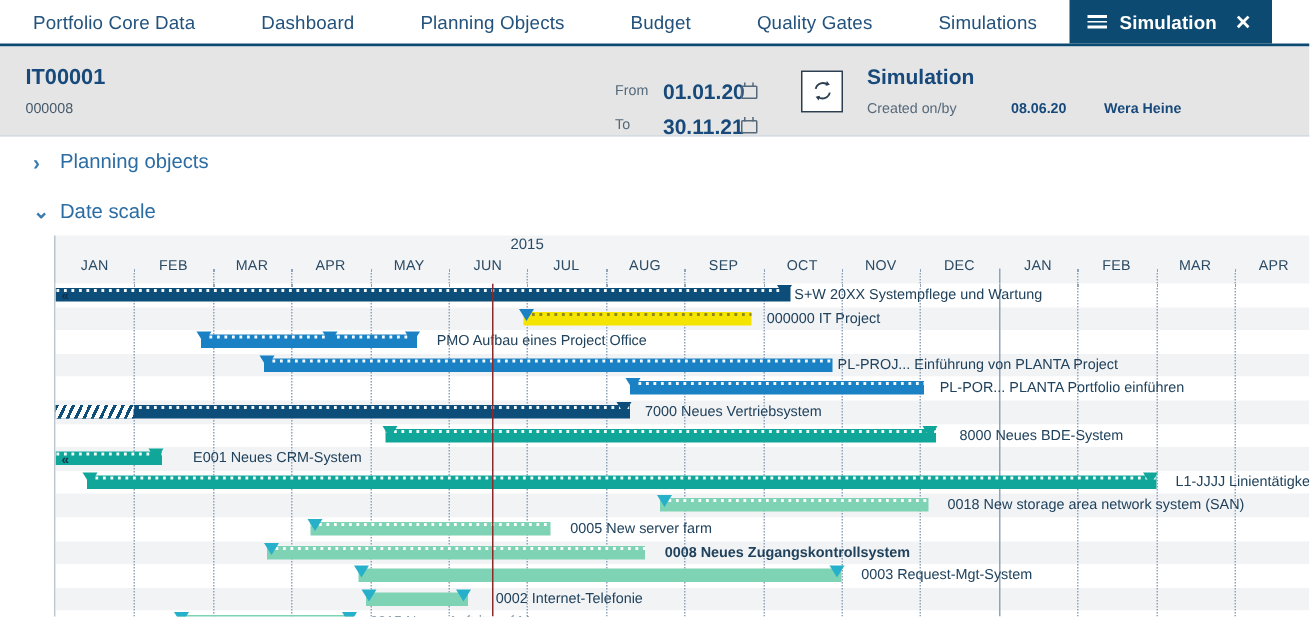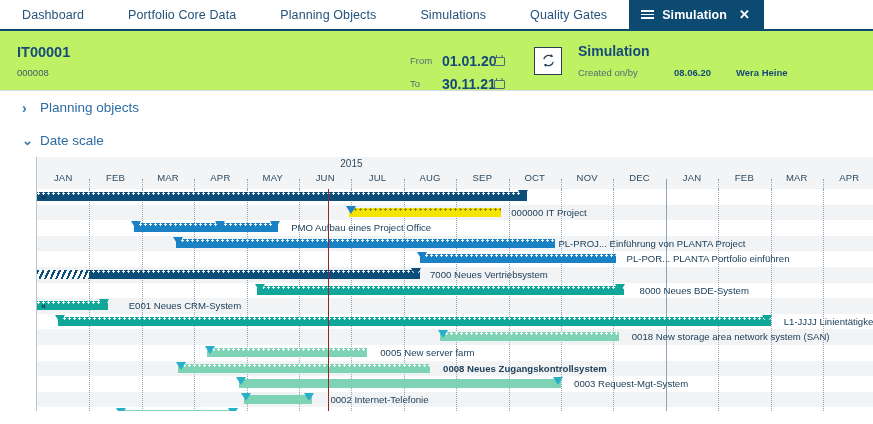--- a/index.html
+++ b/index.html
@@ -52,21 +52,21 @@
     color: #ffffff;
     margin-left: 4px;
     line-height: 1;
     cursor: pointer;
   }
 
   
   .header {
     position: relative;
     height: 60px;
-    background: #bef264;
+    background: #e5e5e5;
     border-bottom: 1px solid #d3dce3;
     display: flex;
     align-items: center;
   }
   .hdr-id-block { width: 100px; padding-left: 17px; }
   .hdr-id { font-size: 14.5px; font-weight: bold; color: #17497a; line-height: 1.25; }
   .hdr-sub { font-size: 9.5px; color: #44596b; margin-top: 6px; }
 
   .hdr-name-block { width: 310px; }
   .hdr-title { font-size: 14.5px; font-weight: bold; color: #17497a; line-height: 1.25; }
@@ -211,33 +211,36 @@
     position: absolute;
     font-size: 9px; font-weight: bold; color: #0d2f4d;
     z-index: 7; line-height: 9px; letter-spacing: -1px;
   }
 </style>
 </head>
 <body>
 
 <div class="tabbar">
   <div class="tab">
+    <span class="tab-label">Portfolio Core Data</span>
+  </div>
+  <div class="tab">
     <span class="tab-label">Dashboard</span>
   </div>
   <div class="tab">
-    <span class="tab-label">Portfolio Core Data</span>
-  </div>
-  <div class="tab">
     <span class="tab-label">Planning Objects</span>
   </div>
   <div class="tab">
+    <span class="tab-label">Budget</span>
+  </div>
+  <div class="tab">
+    <span class="tab-label">Quality Gates</span>
+  </div>
+  <div class="tab">
     <span class="tab-label">Simulations</span>
-  </div>
-  <div class="tab">
-    <span class="tab-label">Quality Gates</span>
   </div>
   <div class="tab active">
     <span class="burger">
         <i></i>
         <i></i>
         <i></i>
       </span>
     <span class="tab-label">Simulation</span>
     <span class="tab-close">✕</span>
   </div>
@@ -358,20 +361,21 @@
       <div class="gridline" style="left: 681.2px;"></div>
       <div class="gridline" style="left: 733.6px;"></div>
       <div class="gridline" style="left: 786px;"></div>
       <div class="todayline" style="left: 290.82px;"></div>
       <div class="bar c-darkblue" style="left: 0px; top: 3px; width: 489.94px;">
         <div class="bar-fill"></div>
         <div class="bar-dots"></div>
       </div>
       <div class="marker dark" style="left: 481.44px; top: 1px;"></div>
       <div class="chev" style="left: 4px; top: 4px;">«</div>
+      <div class="barlabel" style="left: 492.56px; top: 2px;">S+W 20XX  Systempflege und Wartung</div>
       <div class="bar c-yellow" style="left: 311.78px; top: 18.6px; width: 151.96px;">
         <div class="bar-fill"></div>
         <div class="bar-dots"></div>
       </div>
       <div class="marker " style="left: 309.28px; top: 16.6px;"></div>
       <div class="barlabel" style="left: 474.22px; top: 17.6px;">000000  IT Project</div>
       <div class="bar c-blue" style="left: 96.94px; top: 34.2px; width: 144.1px;">
         <div class="bar-fill"></div>
         <div class="bar-dots"></div>
       </div>

